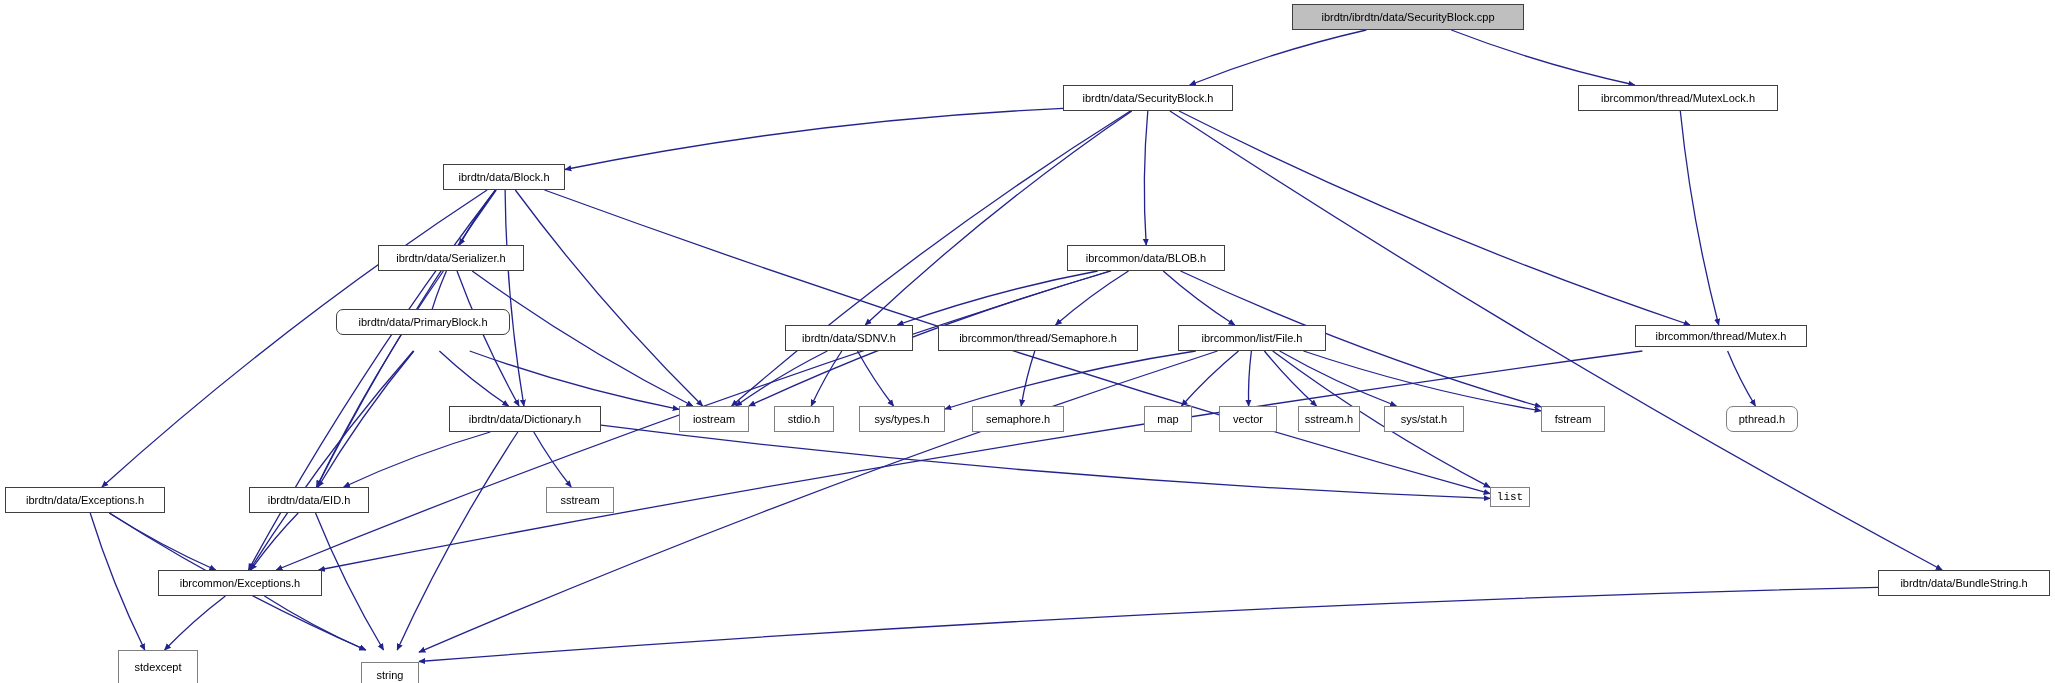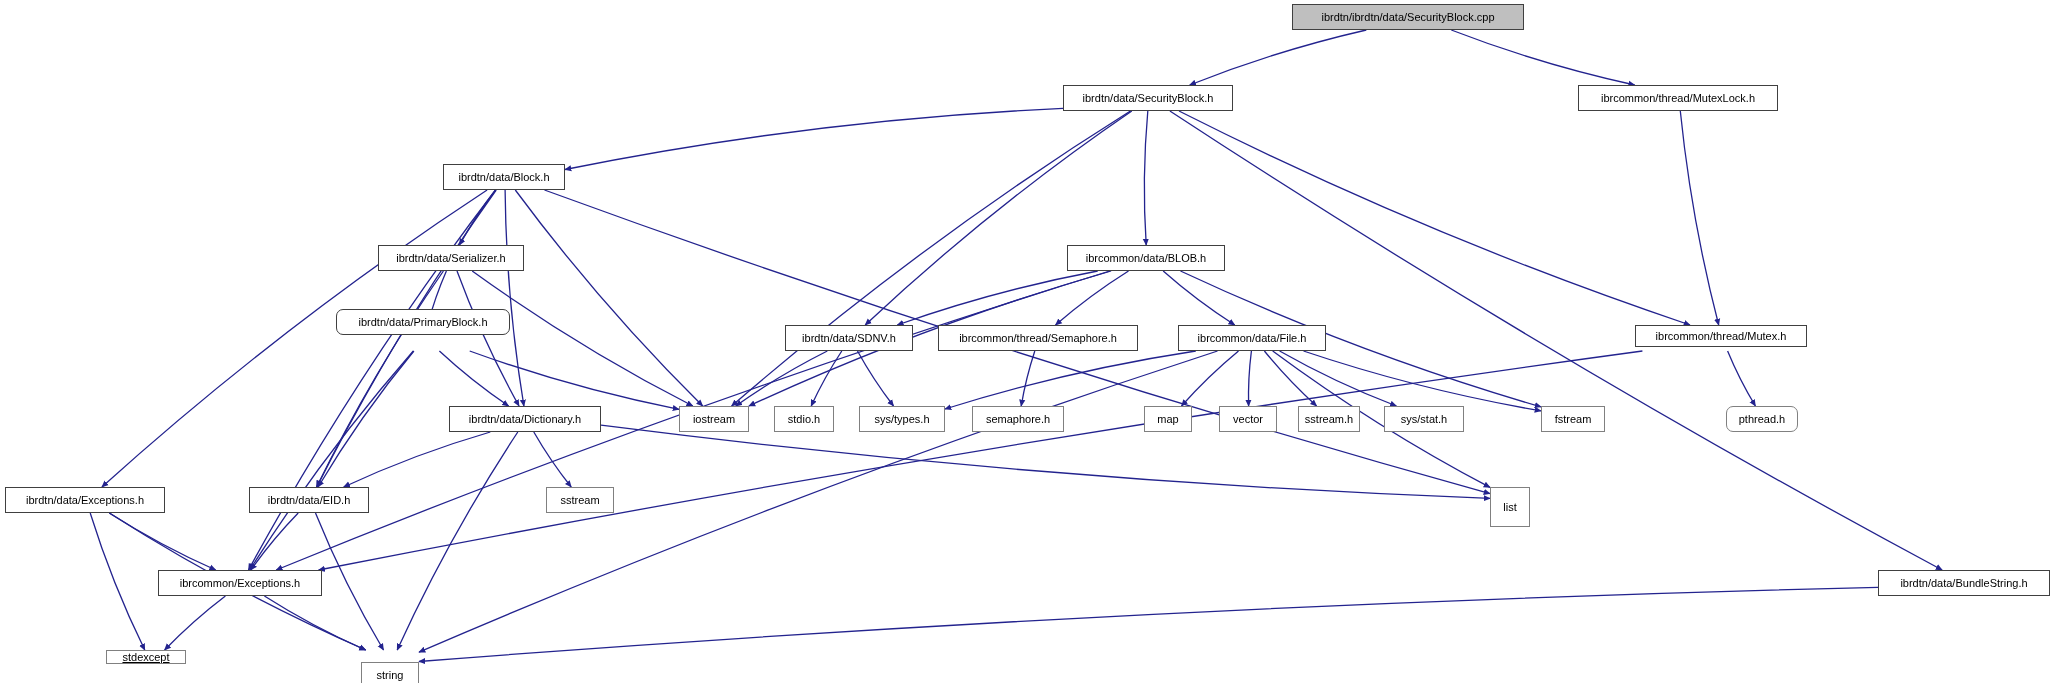--- a/index.html
+++ b/index.html
@@ -138,21 +138,21 @@
       <div class="node project" style="left: 336px; top: 309px; width: 174px; height: 26px; border-radius: 7px;">
         <span class="lbl">ibrdtn/data/PrimaryBlock.h</span>
       </div>
       <div class="node project" style="left: 785px; top: 325px; width: 128px; height: 26px;">
         <span class="lbl">ibrdtn/data/SDNV.h</span>
       </div>
       <div class="node project" style="left: 938px; top: 325px; width: 200px; height: 26px;">
         <span class="lbl">ibrcommon/thread/Semaphore.h</span>
       </div>
       <div class="node project" style="left: 1178px; top: 325px; width: 148px; height: 26px;">
-        <span class="lbl">ibrcommon/data/File.h</span>
+        <span class="lbl">ibrcommon/list/File.h</span>
       </div>
       <div class="node project" style="left: 1635px; top: 325px; width: 172px; height: 22px;">
         <span class="lbl">ibrcommon/thread/Mutex.h</span>
       </div>
       <div class="node project" style="left: 449px; top: 406px; width: 152px; height: 26px;">
         <span class="lbl">ibrdtn/data/Dictionary.h</span>
       </div>
       <div class="node system" style="left: 679px; top: 406px; width: 70px; height: 26px;">
         <span class="lbl">iostream</span>
       </div>
@@ -185,29 +185,29 @@
       </div>
       <div class="node project" style="left: 5px; top: 487px; width: 160px; height: 26px;">
         <span class="lbl">ibrdtn/data/Exceptions.h</span>
       </div>
       <div class="node project" style="left: 249px; top: 487px; width: 120px; height: 26px;">
         <span class="lbl">ibrdtn/data/EID.h</span>
       </div>
       <div class="node system" style="left: 546px; top: 487px; width: 68px; height: 26px;">
         <span class="lbl">sstream</span>
       </div>
-      <div class="node system" style="left: 1490px; top: 487px; width: 40px; height: 40px;">
+      <div class="node system" style="left: 1490px; top: 487px; width: 40px; height: 20px; font-family: Liberation Mono, monospace;">
         <span class="lbl">list</span>
       </div>
       <div class="node project" style="left: 158px; top: 570px; width: 164px; height: 26px;">
         <span class="lbl">ibrcommon/Exceptions.h</span>
       </div>
       <div class="node project" style="left: 1878px; top: 570px; width: 172px; height: 26px;">
         <span class="lbl">ibrdtn/data/BundleString.h</span>
       </div>
-      <div class="node system" style="left: 106px; top: 650px; width: 80px; height: 14px; text-decoration: underline;">
+      <div class="node system" style="left: 118px; top: 650px; width: 80px; height: 34px;">
         <span class="lbl">stdexcept</span>
       </div>
       <div class="node system" style="left: 361px; top: 650px; width: 58px; height: 26px; margin-top: 12px;">
         <span class="lbl">string</span>
       </div>
     </div>
 </div>
 
 </body></html>

